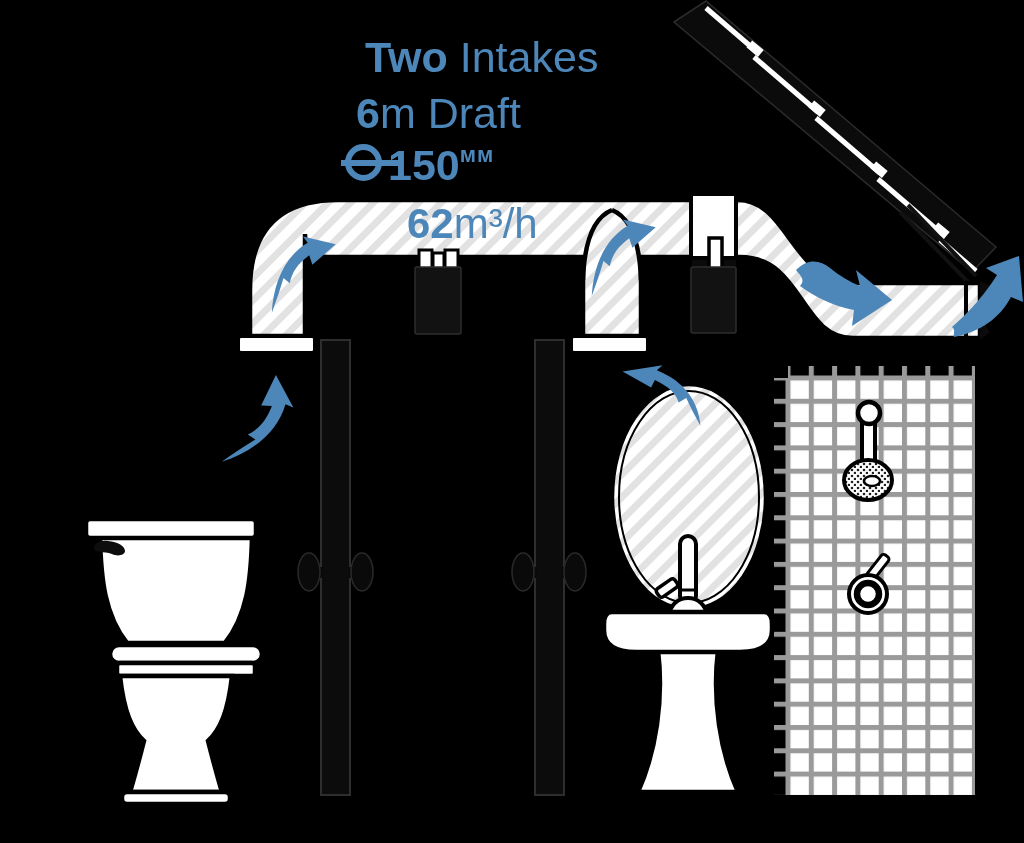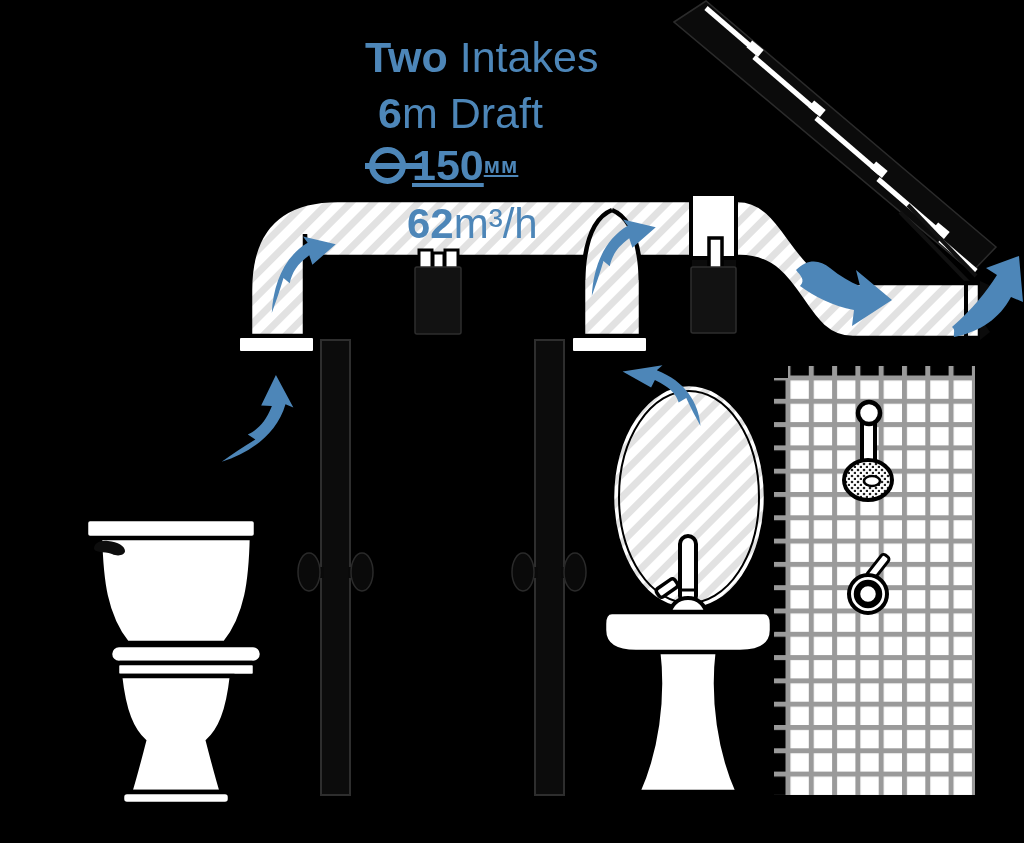--- a/index.html
+++ b/index.html
@@ -11,22 +11,22 @@
   html,body{margin:0;padding:0;background:var(--background);}
   .stage{position:relative;width:1024px;height:843px;background:var(--background);
          overflow:hidden;font-family:"Liberation Sans",sans-serif;margin-left:28px;}
   .stage svg{position:absolute;left:0;top:0;}
   .arrow{fill:var(--accent);stroke:none;}
   .stripe-rect{fill:var(--duct_stripe);}
   .grout-rect{fill:var(--grout);}
   .lbl{position:absolute;color:var(--accent);white-space:pre;line-height:1;}
   .b{font-weight:bold;}
   #label-intakes{left:337px;top:36px;font-size:43px;}
-  #label-draft{left:350px;top:92px;font-size:43px;}
-  #label-diameter{left:341px;top:144px;font-size:43px;display:flex;align-items:center;text-decoration:underline;}
+  #label-draft{left:328px;top:92px;font-size:43px;}
+  #label-diameter{left:317px;top:144px;font-size:43px;display:flex;}
   .dia-circle{display:inline-block;width:25px;height:25px;border:6px solid var(--accent);
               border-radius:50%;position:relative;margin-right:6px;}
   .dia-line{position:absolute;left:-10px;top:50%;margin-top:-3px;width:57px;height:6px;
             background:var(--accent);}
   .dia-unit{font-size:22px;letter-spacing:1px;}
   #label-flow{left:379px;top:203px;font-size:42px;}
   #label-flow .unit{font-weight:normal;}
 </style>
 </head>
 <body>

